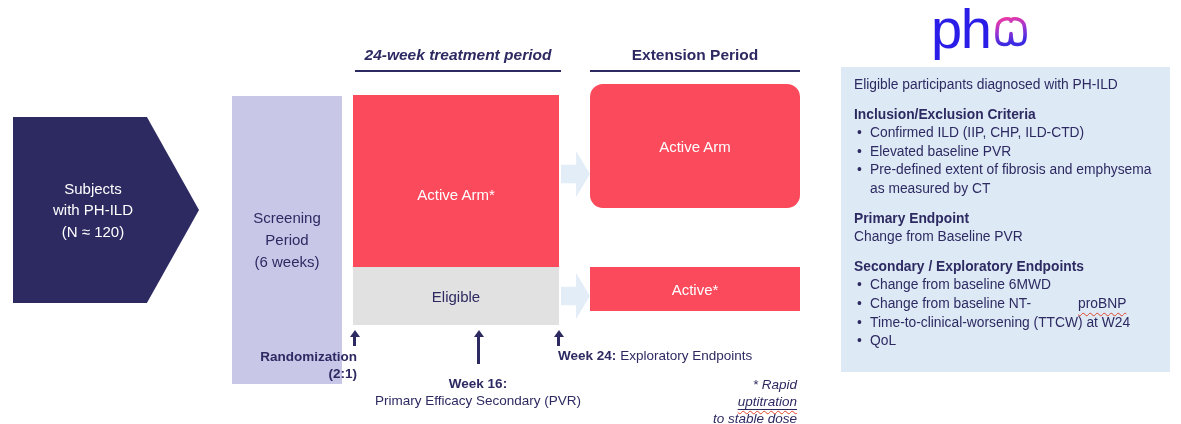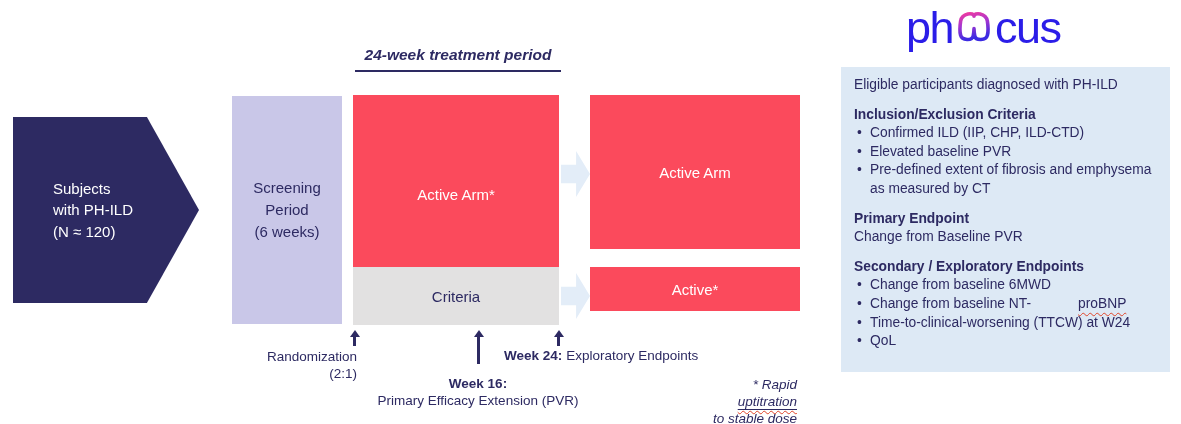--- a/index.html
+++ b/index.html
@@ -11,142 +11,142 @@
     position:relative; width:1181px; height:424px; overflow:hidden; background:#fff;
     font-family:"Liberation Sans", sans-serif; color:var(--navy);
   }
   .abs{position:absolute;}
   
   .subjects-arrow{
     left:13px; top:117px; width:186px; height:186px; background:var(--navy);
     clip-path:polygon(0 0,72% 0,100% 50%,72% 100%,0 100%);
     display:flex; align-items:center; justify-content:center; box-sizing:border-box; padding-right:26px;
   }
-  .subjects-arrow .lines{color:#fff; font-size:15px; line-height:1.42; text-align:left;}
+  .subjects-arrow .lines{color:#fff; font-size:15px; line-height:1.42; text-align:center;}
   
   .screening-box{
-    left:232px; top:96px; width:110px; height:228px; background:var(--lavender);
+    left:232px; top:96px; width:110px; height:288px; background:var(--lavender);
     display:flex; align-items:center; justify-content:center; text-align:center;
     font-size:15px; line-height:1.45; color:var(--navy);
   }
   
   .period-heading{
     top:46px; text-align:center; font-weight:700; font-size:15.5px; color:var(--navy);
     padding-bottom:6px; border-bottom:2px solid var(--navy); box-sizing:border-box;
   }
   .heading-treatment{left:355px; width:206px;font-style:italic;}
   .heading-extension{left:590px; width:210px;}
   
   .arm-box{display:flex; align-items:center; justify-content:center; font-size:15px;}
   .arm-red{background:var(--red); color:#fff;}
   .arm-gray{background:var(--placebo-gray); color:var(--navy);}
   .box-active-treatment{left:353px; top:95px; width:206px; height:198px;}
   .box-placebo{left:353px; top:267px; width:206px; height:58px;}
-  .box-active-ext{left:590px; top:95px; width:210px; height:154px;}
+  .box-active-ext{left:590px; top:84px; width:210px; height:124px;border-radius:13px;}
   .box-activestar-ext{left:590px; top:267px; width:210px; height:44px;}
   
   .chevron{
     width:29px; height:52px; background:var(--chevron-blue);
     clip-path:polygon(0 32%,52% 32%,52% 6%,100% 50%,52% 94%,52% 68%,0 68%);
   }
   .chevron-top{left:561px; top:148px;}
   .chevron-bottom{left:561px; top:270px;}
   
   .up-arrow{width:3px; background:var(--navy);}
   .up-arrow::before{
     content:""; position:absolute; top:-7px; left:50%; transform:translateX(-50%);
     border-left:5px solid transparent; border-right:5px solid transparent; border-bottom:7px solid var(--navy);
   }
   .arrow-rand{left:353px; top:337px; height:9px;}
   .arrow-w16{left:477px; top:337px; height:27px;}
   .arrow-w24{left:557px; top:337px; height:9px;}
   
   .ann{font-size:13.5px; line-height:17px; color:var(--navy);}
-  .rand-text{left:225px; top:348px; width:132px; text-align:right; font-weight:400;}
+  .rand-text{left:225px; top:348px; width:132px; text-align:right; font-weight:700;}
   .week16-text{left:359px; top:375px; width:238px; text-align:center;}
-  .week24-text{left:504px; top:347px; white-space:nowrap;}
+  .week24-text{left:558px; top:347px; white-space:nowrap;}
   .bold{font-weight:700;}
   .w24-body{margin-left:4px;}
   .footnote{left:645px; top:376px; width:152px; text-align:right; font-style:italic;}
   .uline{text-decoration:underline; text-underline-offset:3px;}
   .squiggle{text-decoration:underline wavy var(--squiggle-red); text-decoration-thickness:1px; text-underline-offset:4px;padding-left:47px;}
   
   .panel{
     left:841px; top:67px; width:329px; height:305px; background:var(--panel-bg);
     box-sizing:border-box; padding:9px 12px 0 13px; font-size:13.8px; line-height:18.6px; color:var(--navy);
   }
   .psec{margin-bottom:11px;}
   .ptitle{font-weight:700;}
   .pbullet{display:flex;}
   .pbullet .marker{flex:0 0 16px; padding-left:3px; box-sizing:border-box;}
   .pbullet .btext{flex:1;}
   
-  .logo{left:906px; top:1px; display:flex; align-items:baseline; color:var(--logo-blue);
-        font-size:45px; font-weight:500; letter-spacing:-1.5px; line-height:1;}
+  .logo{left:931px; top:1px; display:flex; align-items:baseline; color:var(--logo-blue);
+        font-size:56px; font-weight:500; letter-spacing:-1.5px; line-height:1;}
   .logo svg{margin:0 1px;}
 </style>
 </head>
 <body>
 
 <div class="canvas">
 
   <div class="abs logo">
     <span>ph</span>
     <svg width="40" height="42" viewBox="0 0 40 44">
       <defs>
         <linearGradient id="lungGrad" x1="0" y1="0" x2="0.25" y2="1">
           <stop offset="0%" stop-color="#ef3aa0"></stop>
           <stop offset="45%" stop-color="#a936cf"></stop>
           <stop offset="100%" stop-color="#3c2be2"></stop>
         </linearGradient>
       </defs>
       <path d="M20 3 V15" fill="none" stroke="url(#lungGrad)" stroke-width="3.8" stroke-linecap="round"></path>
       <path d="M20 16 C20 11.5 7.5 12.5 6 21 C5 27.5 5 32.5 6 36 C7.5 41.5 18 42 19.2 36.5 C19.7 34 20 31.5 20 29 C20 31.5 20.3 34 20.8 36.5 C22 42 32.5 41.5 34 36 C35 32.5 35 27.5 34 21 C32.5 12.5 20 11.5 20 16 Z" fill="none" stroke="url(#lungGrad)" stroke-width="3.8" stroke-linejoin="round" stroke-linecap="round"></path>
     </svg>
-    <span>cus</span>
   </div>
 
   <div class="abs subjects-arrow">
     <div class="lines">
       <div>Subjects</div>
       <div>with PH-ILD</div>
       <div>(N ≈ 120)</div>
     </div>
   </div>
 
   <div class="abs screening-box">
     <div>
       <div>Screening</div>
       <div>Period</div>
       <div>(6 weeks)</div>
     </div>
   </div>
 
   <div class="abs period-heading heading-treatment">24-week treatment period</div>
+  <div class="abs period-heading heading-extension">Extension Period</div>
 
   <div class="abs arm-box arm-red box-active-treatment">Active Arm*</div>
-  <div class="abs arm-box arm-gray box-placebo">Criteria</div>
+  <div class="abs arm-box arm-gray box-placebo">Eligible</div>
   <div class="abs arm-box arm-red box-active-ext">Active Arm</div>
   <div class="abs arm-box arm-red box-activestar-ext">Active*</div>
 
   <div class="abs chevron chevron-top"></div>
   <div class="abs chevron chevron-bottom"></div>
 
   <div class="abs up-arrow arrow-rand"></div>
   <div class="abs up-arrow arrow-w16"></div>
   <div class="abs up-arrow arrow-w24"></div>
 
   <div class="abs ann rand-text">
     <div>Randomization</div>
     <div>(2:1)</div>
   </div>
 
   <div class="abs ann week16-text">
     <div class="bold">Week 16:</div>
-    <div>Primary Efficacy Extension (PVR)</div>
+    <div>Primary Efficacy Secondary (PVR)</div>
   </div>
 
   <div class="abs ann week24-text">
     <span class="bold">Week 24:</span><span class="w24-body">Exploratory Endpoints</span>
   </div>
 
   <div class="abs ann footnote">
     <div><span>* Rapid </span><span class="uline"><span class="squiggle">uptitration</span></span></div>
     <div>to stable dose</div>
   </div>

